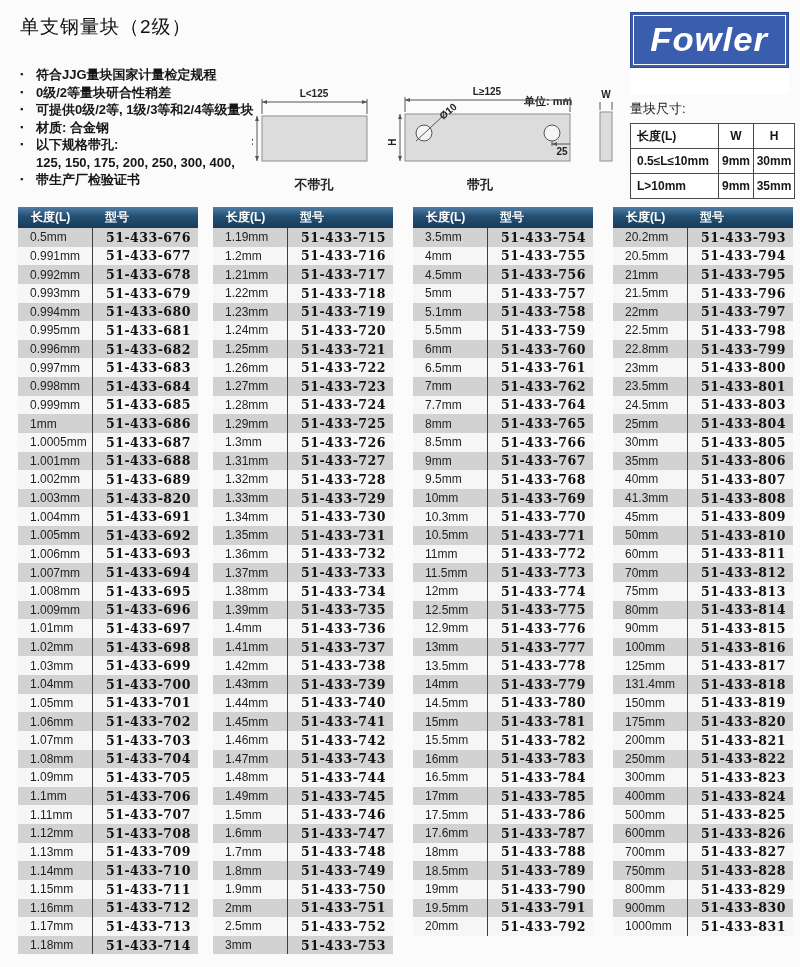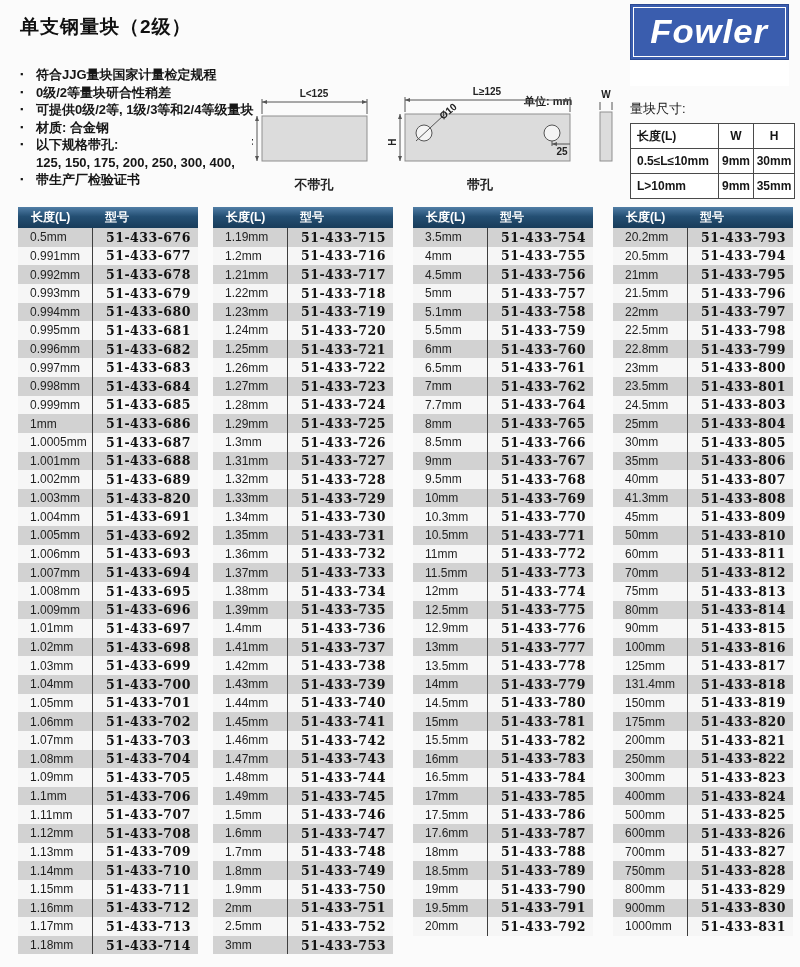--- a/index.html
+++ b/index.html
@@ -5,23 +5,23 @@
   html,body{margin:0;padding:0;}
   body{
     width:800px;height:967px;position:relative;
     background:#fbfbfb;
     font-family:"Liberation Sans","DejaVu Sans",sans-serif;
     color:#1a1a1a;overflow:hidden;
   }
   
   .page-title{
     position:absolute;left:20px;top:14px;
-    font-size:19px;font-weight:bold;letter-spacing:1px;color:#111;
+    font-size:19px;font-weight:normal;letter-spacing:1px;color:#111;
   }
-  .logo-wrap{position:absolute;left:630px;top:4px;width:159px;}
+  .logo-wrap{position:absolute;left:630px;top:12px;width:159px;}
   .logo-box{
     height:54px;background:#3a5dae;border:1px solid #2c4a92;
     box-shadow:inset 0 0 0 2px #3a5dae, inset 0 0 0 3px #ffffff;
     display:flex;align-items:center;justify-content:center;
   }
   .logo-text{
     color:#fff;font-style:italic;font-weight:bold;font-size:33px;
     letter-spacing:1px;transform:scaleX(1.05);
   }
   .logo-under{height:26px;background:#ffffff;}

